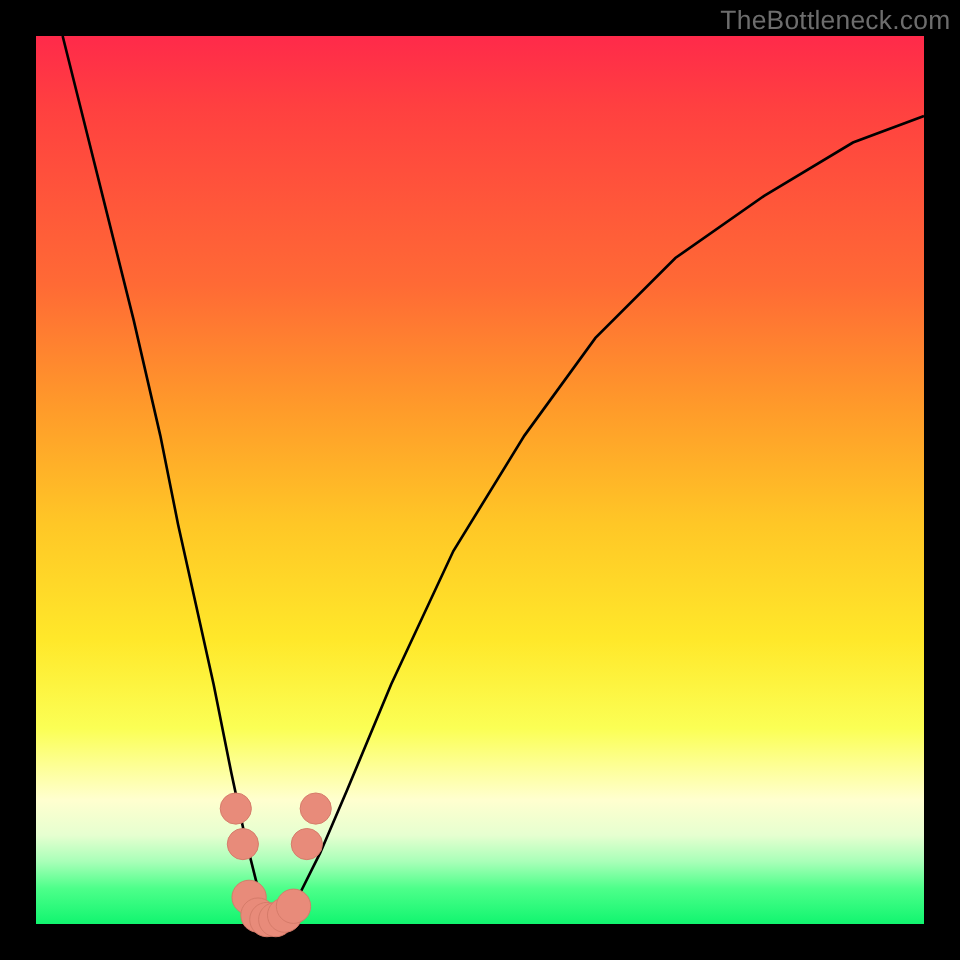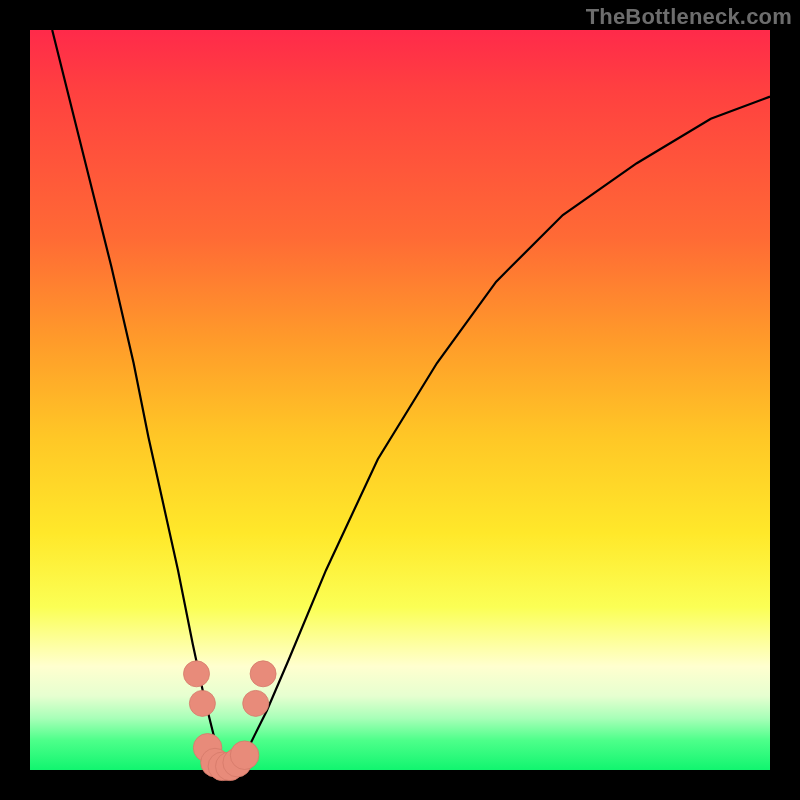--- a/index.html
+++ b/index.html
@@ -58,21 +58,21 @@
     fill: #e88b7a;
     stroke: #d47a69;
     stroke-width: 0.8;
   }
   .watermark {
     position: absolute;
     top: 4px;
     right: 8px;
     color: #6d6d6d;
     font-size: 22px;
-    font-weight: 700;
+    font-weight: 400;
     letter-spacing: 0.2px;
     user-select: none;
   }
 </style>
 </head>
 <body>
 
 <div class="watermark">TheBottleneck.com</div>
 
 <div class="frame">

